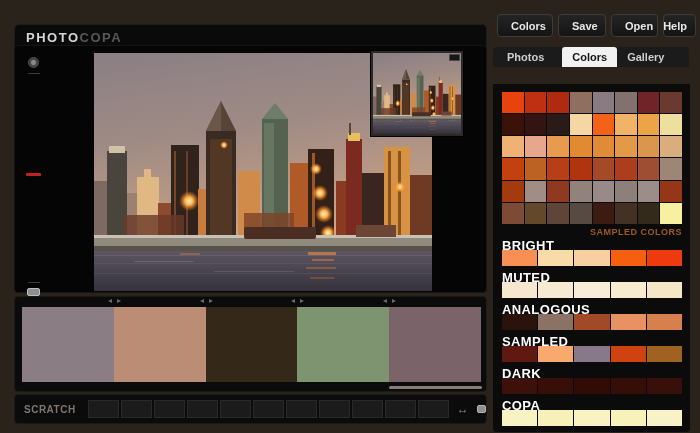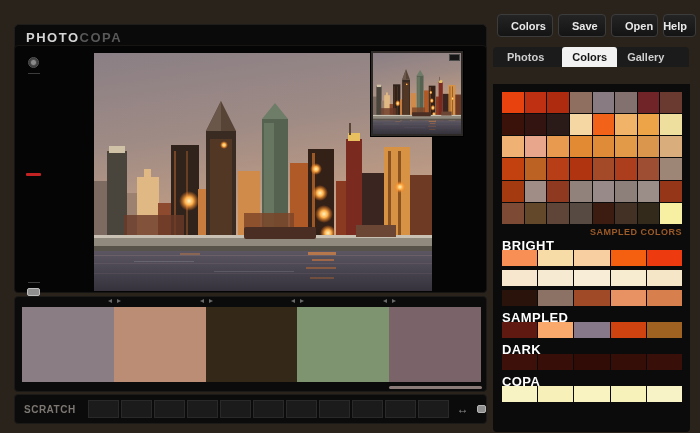--- a/index.html
+++ b/index.html
@@ -362,27 +362,29 @@
   <div class="sampled-label" id="sampled-label" style="color: rgb(156, 90, 40);">SAMPLED COLORS</div>
   <div id="sections">
       <div class="sec-label">BRIGHT</div>
       <div class="sec-row">
         <div style="background: rgb(248, 144, 85);"></div>
         <div style="background: rgb(248, 220, 168);"></div>
         <div style="background: rgb(248, 207, 160);"></div>
         <div style="background: rgb(245, 95, 16);"></div>
         <div style="background: rgb(238, 58, 15);"></div>
       </div>
+      <div class="sec-label">MUTED</div>
       <div class="sec-row">
         <div style="background: rgb(246, 231, 206);"></div>
         <div style="background: rgb(247, 234, 210);"></div>
         <div style="background: rgb(248, 237, 214);"></div>
         <div style="background: rgb(247, 235, 208);"></div>
         <div style="background: rgb(245, 230, 200);"></div>
       </div>
+      <div class="sec-label">ANALOGOUS</div>
       <div class="sec-row">
         <div style="background: rgb(42, 19, 11);"></div>
         <div style="background: rgb(139, 114, 101);"></div>
         <div style="background: rgb(160, 74, 40);"></div>
         <div style="background: rgb(232, 146, 99);"></div>
         <div style="background: rgb(216, 127, 78);"></div>
       </div>
       <div class="sec-label">SAMPLED</div>
       <div class="sec-row">
         <div style="background: rgb(95, 25, 16);"></div>

